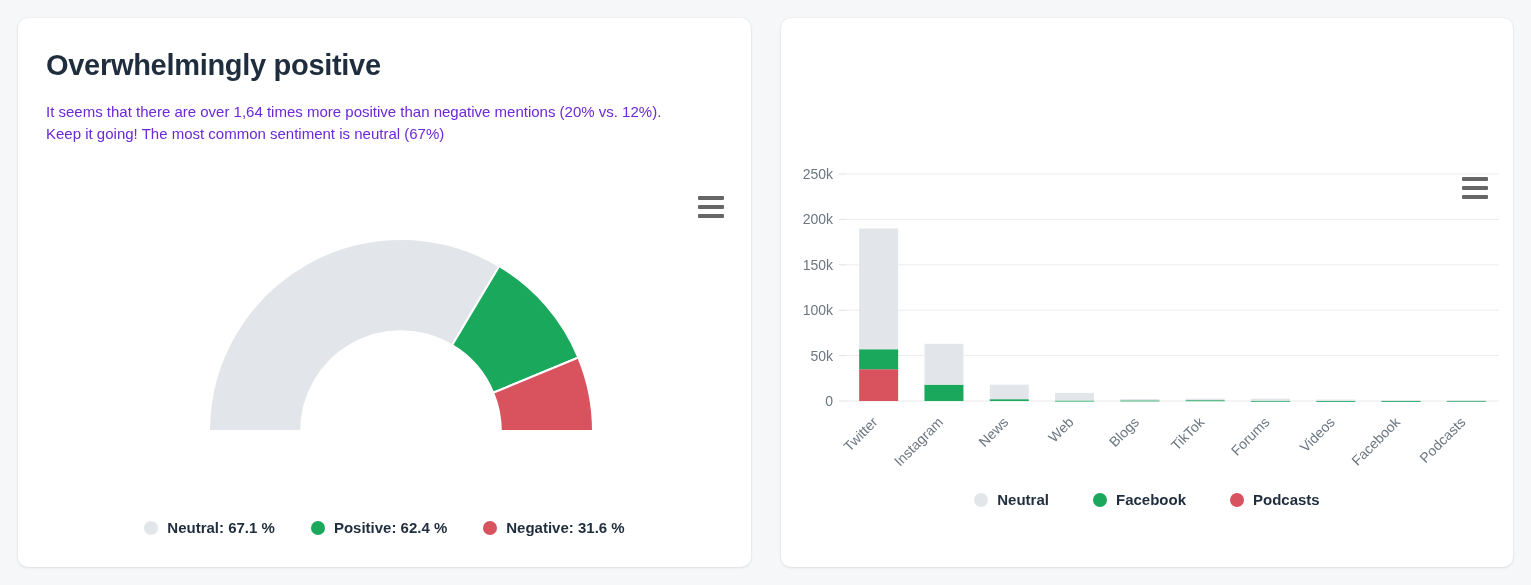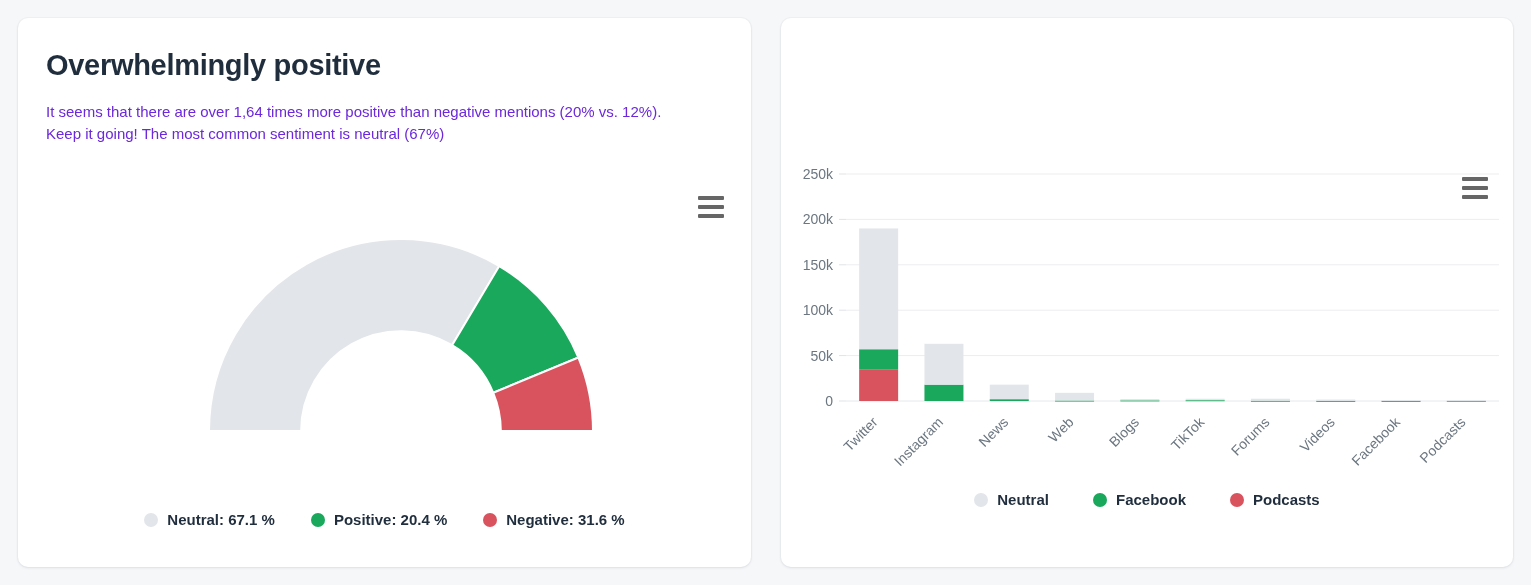--- a/index.html
+++ b/index.html
@@ -75,21 +75,21 @@
 
   
   .legend {
     display: flex;
     justify-content: center;
     align-items: center;
   }
   .legend-item {
     display: flex;
     align-items: center;
-    margin: 0 18px;
+    margin: 8px 18px;
   }
   .legend-dot {
     width: 14px; height: 14px;
     border-radius: 50%;
     margin-right: 9px;
     flex: none;
   }
   .legend-label {
     font-size: 15px;
     font-weight: bold;
@@ -138,21 +138,21 @@
       </svg>
     </div>
 
     <div class="legend legend-gauge">
       <div class="legend-item">
         <span class="legend-dot" style="background: rgb(226, 229, 233);"></span>
         <span class="legend-label">Neutral: 67.1 %</span>
       </div>
       <div class="legend-item">
         <span class="legend-dot" style="background: rgb(26, 168, 92);"></span>
-        <span class="legend-label">Positive: 20.4 %</span>
+        <span class="legend-label">Positive: 62.4 %</span>
       </div>
       <div class="legend-item">
         <span class="legend-dot" style="background: rgb(217, 83, 95);"></span>
         <span class="legend-label">Negative: 31.6 %</span>
       </div>
     </div>
   </div>
 
   <div class="card card-right">
 

